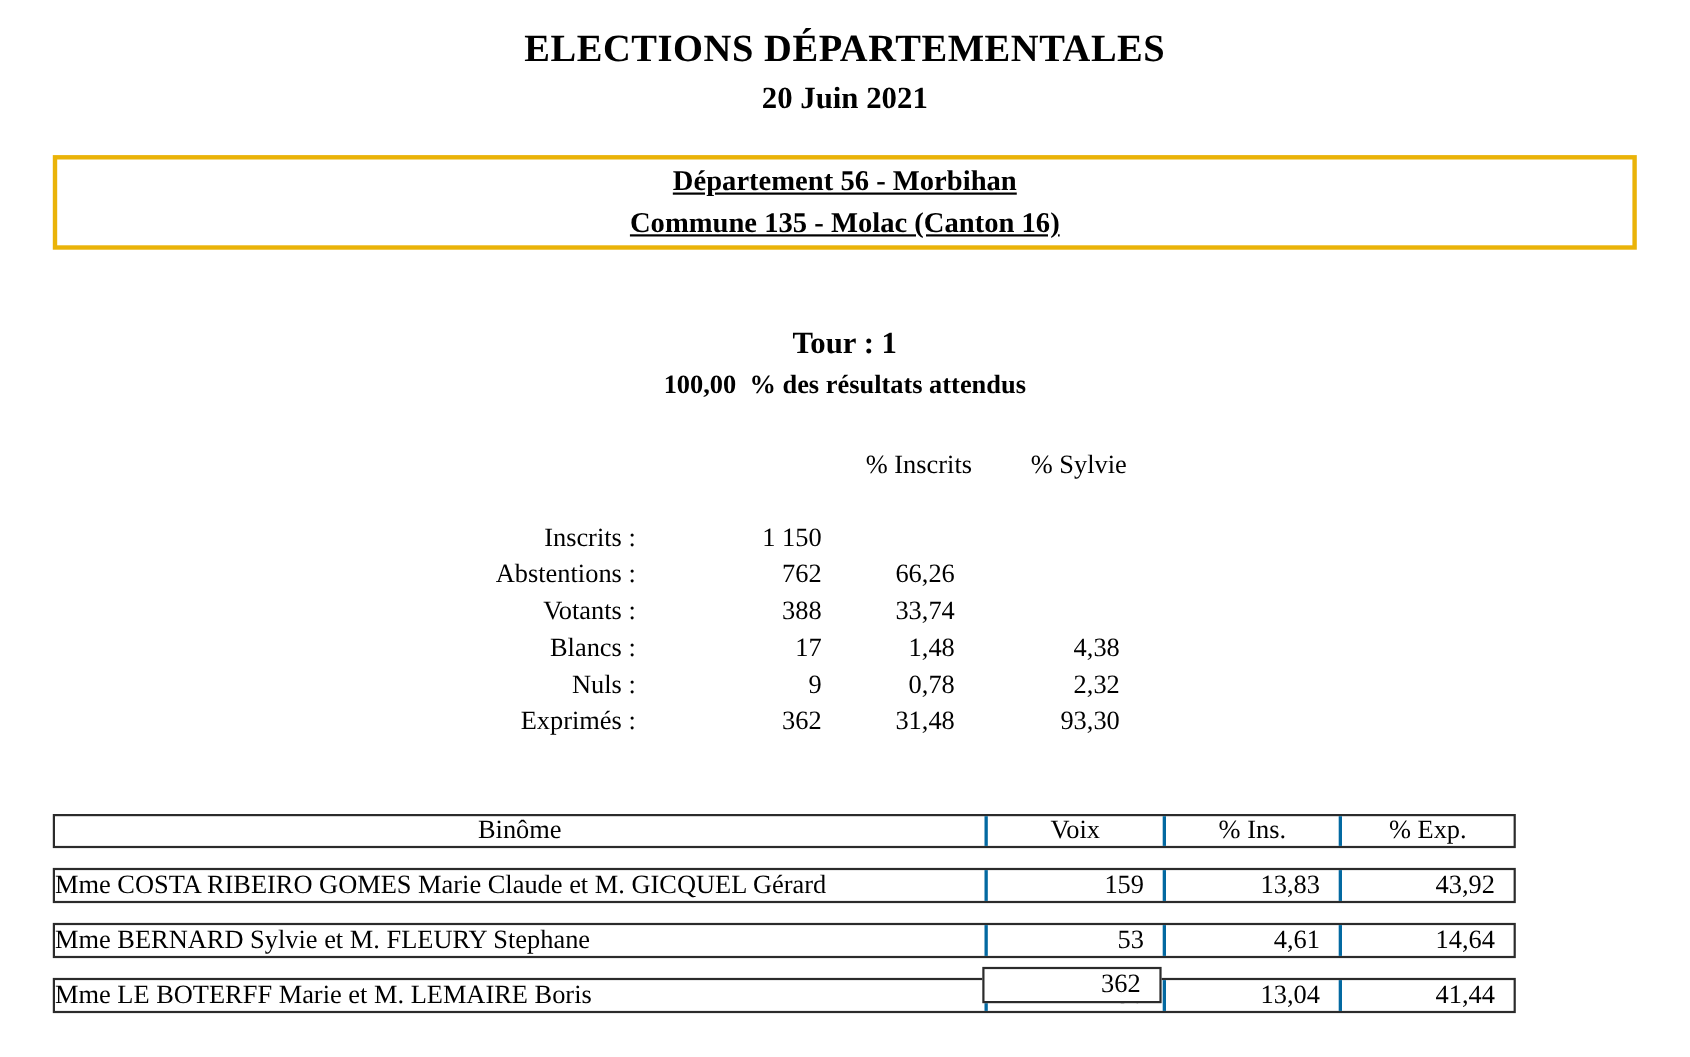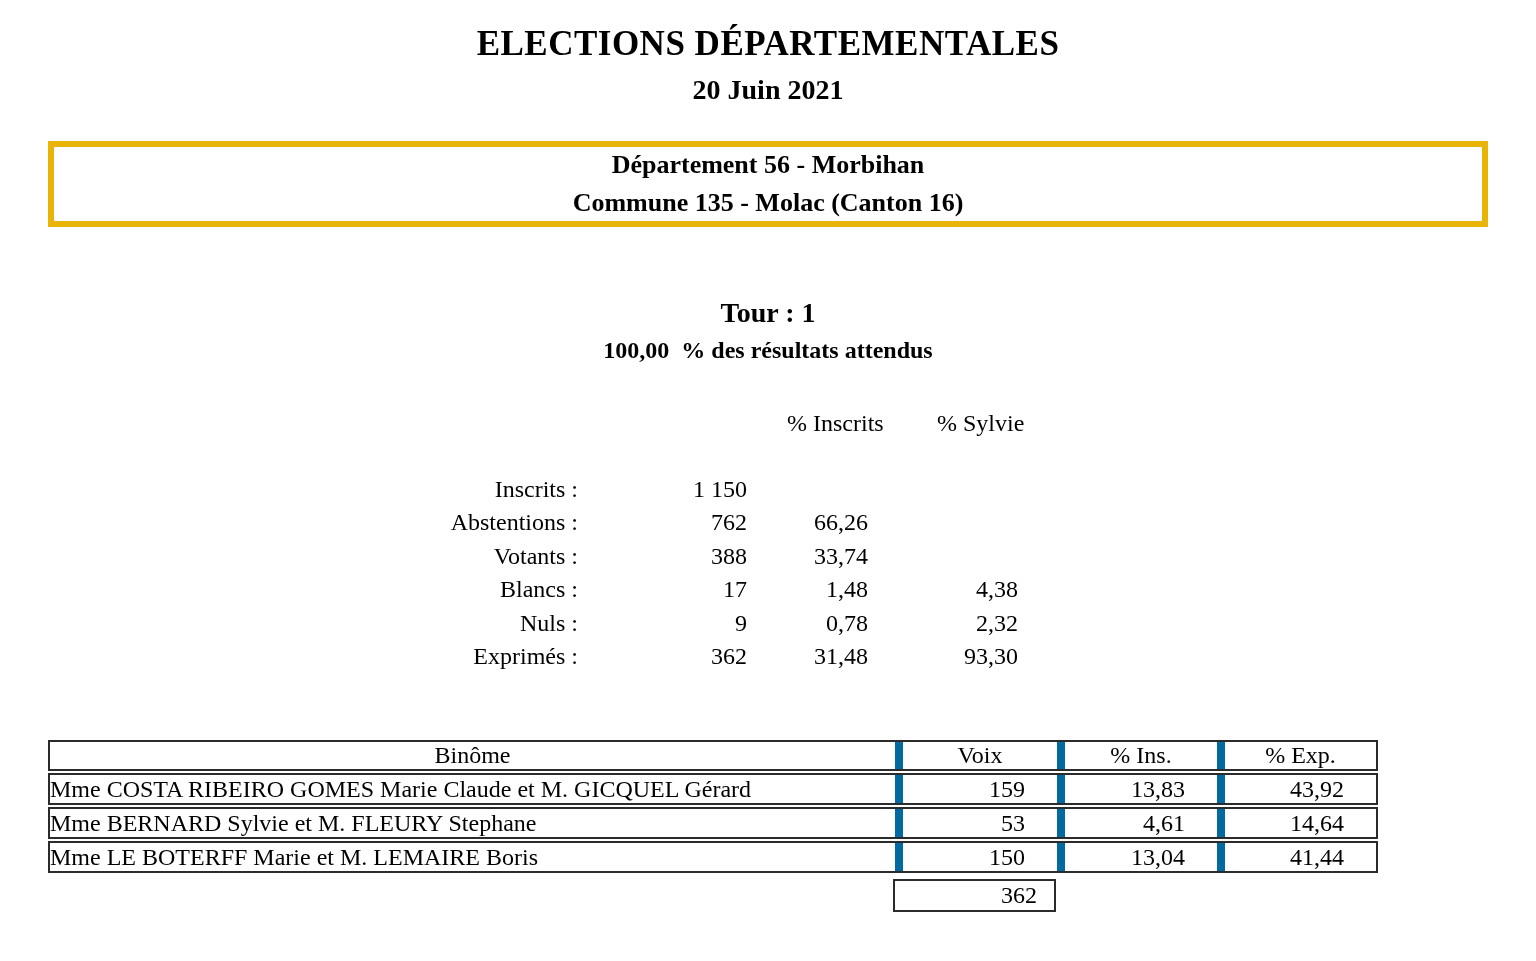--- a/index.html
+++ b/index.html
@@ -9,51 +9,51 @@
     font-family: "Liberation Serif", "DejaVu Serif", serif;
     color: #000000;
   }
   .centered { position: absolute; left: 0; width: 1536px; text-align: center; }
 
   .doc-title   { top: 24px;  font-size: 35px; font-weight: bold; letter-spacing: 0.5px; }
   .doc-date    { top: 74px;  font-size: 28px; font-weight: bold; }
 
   .location-box {
     position: absolute; left: 48px; top: 141px; width: 1440px; height: 86px;
-    border: 6px solid #eab308; background: #ffffff;
+    border: 4px solid #eab308; background: #ffffff;
     display: flex; flex-direction: column; justify-content: center;
-    text-align: center; font-size: 26px; font-weight: bold; line-height: 38px;
+    text-align: center; font-size: 26px; font-weight: bold; line-height: 38px; text-decoration: underline;
   }
 
   .tour-line     { top: 297px; font-size: 28px; font-weight: bold; }
   .progress-line { top: 337px; font-size: 24px; font-weight: bold; white-space: pre; }
 
   .stats-col-header { position: absolute; top: 410px; font-size: 24px; white-space: nowrap; }
   .hdr-inscrits { left: 787px; }
   .hdr-votants  { left: 937px; }
 
   .stats { position: absolute; left: 48px; top: 473px; width: 975px; }
   .stat-row {
     display: grid; grid-template-columns: 530px 169px 121px 150px;
     height: 33.4px; line-height: 33.4px; font-size: 24px;
   }
   .stat-row > div { text-align: right; white-space: pre; }
 
   .rtable { position: absolute; left: 48px; top: 740px; width: 1330px; }
   .trow {
     display: grid; grid-template-columns: 845px 162px 160px 1fr;
     border: 2px solid #2b2b2b; background: #ffffff;
-    height: 32px; margin-bottom: 2px; font-size: 24px;
+    height: 32px; margin-bottom: 18px; font-size: 24px;
   }
   .trow.thead { height: 31px; }
   .tc { display: flex; align-items: center; overflow: hidden; white-space: nowrap; }
-  .tc + .tc { border-left: 8px solid #0369a1; }
+  .tc + .tc { border-left: 3px solid #0369a1; }
   .tc.c { justify-content: center; }
   .tc.l { justify-content: flex-start; }
-  .tc.r { justify-content: flex-end;  padding-right: 32px; }
+  .tc.r { justify-content: flex-end;  padding-right: 17px; }
   .total-box {
     position: absolute; left: 845px; top: 139px; width: 163px; height: 33px;
     border: 2px solid #2b2b2b; background: #ffffff;
     display: flex; align-items: center; justify-content: flex-end;
     padding-right: 17px; font-size: 24px;
   }
 </style>
 </head>
 <body>
 

